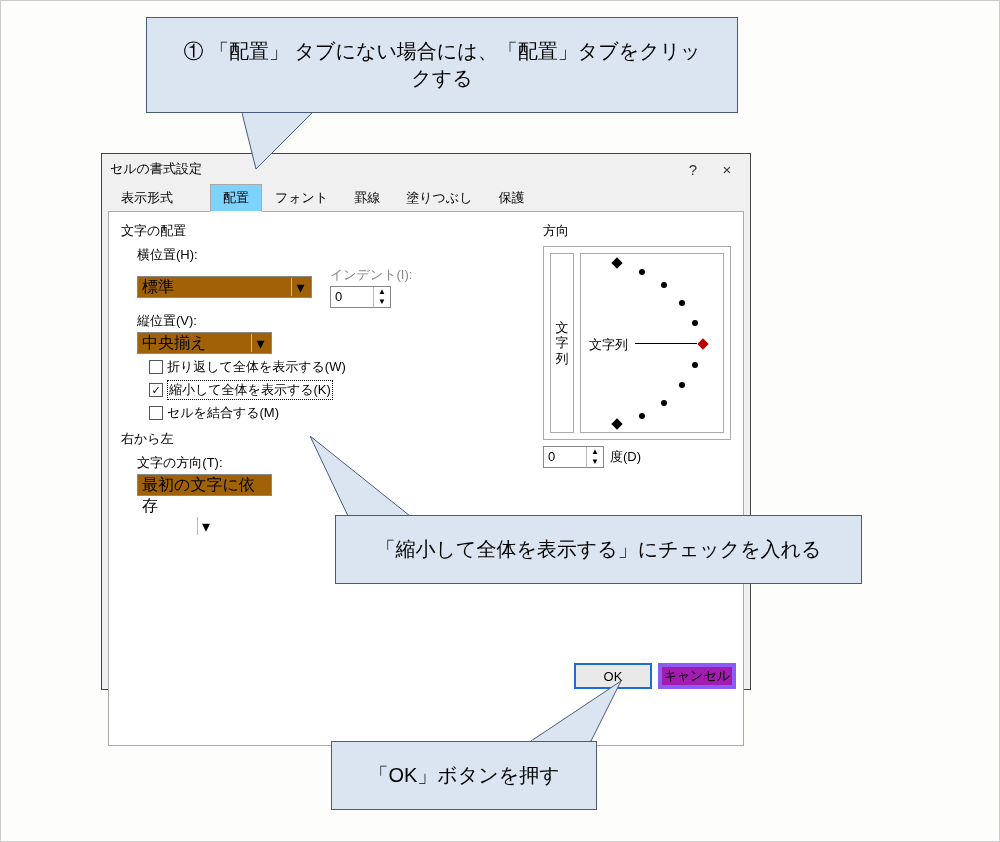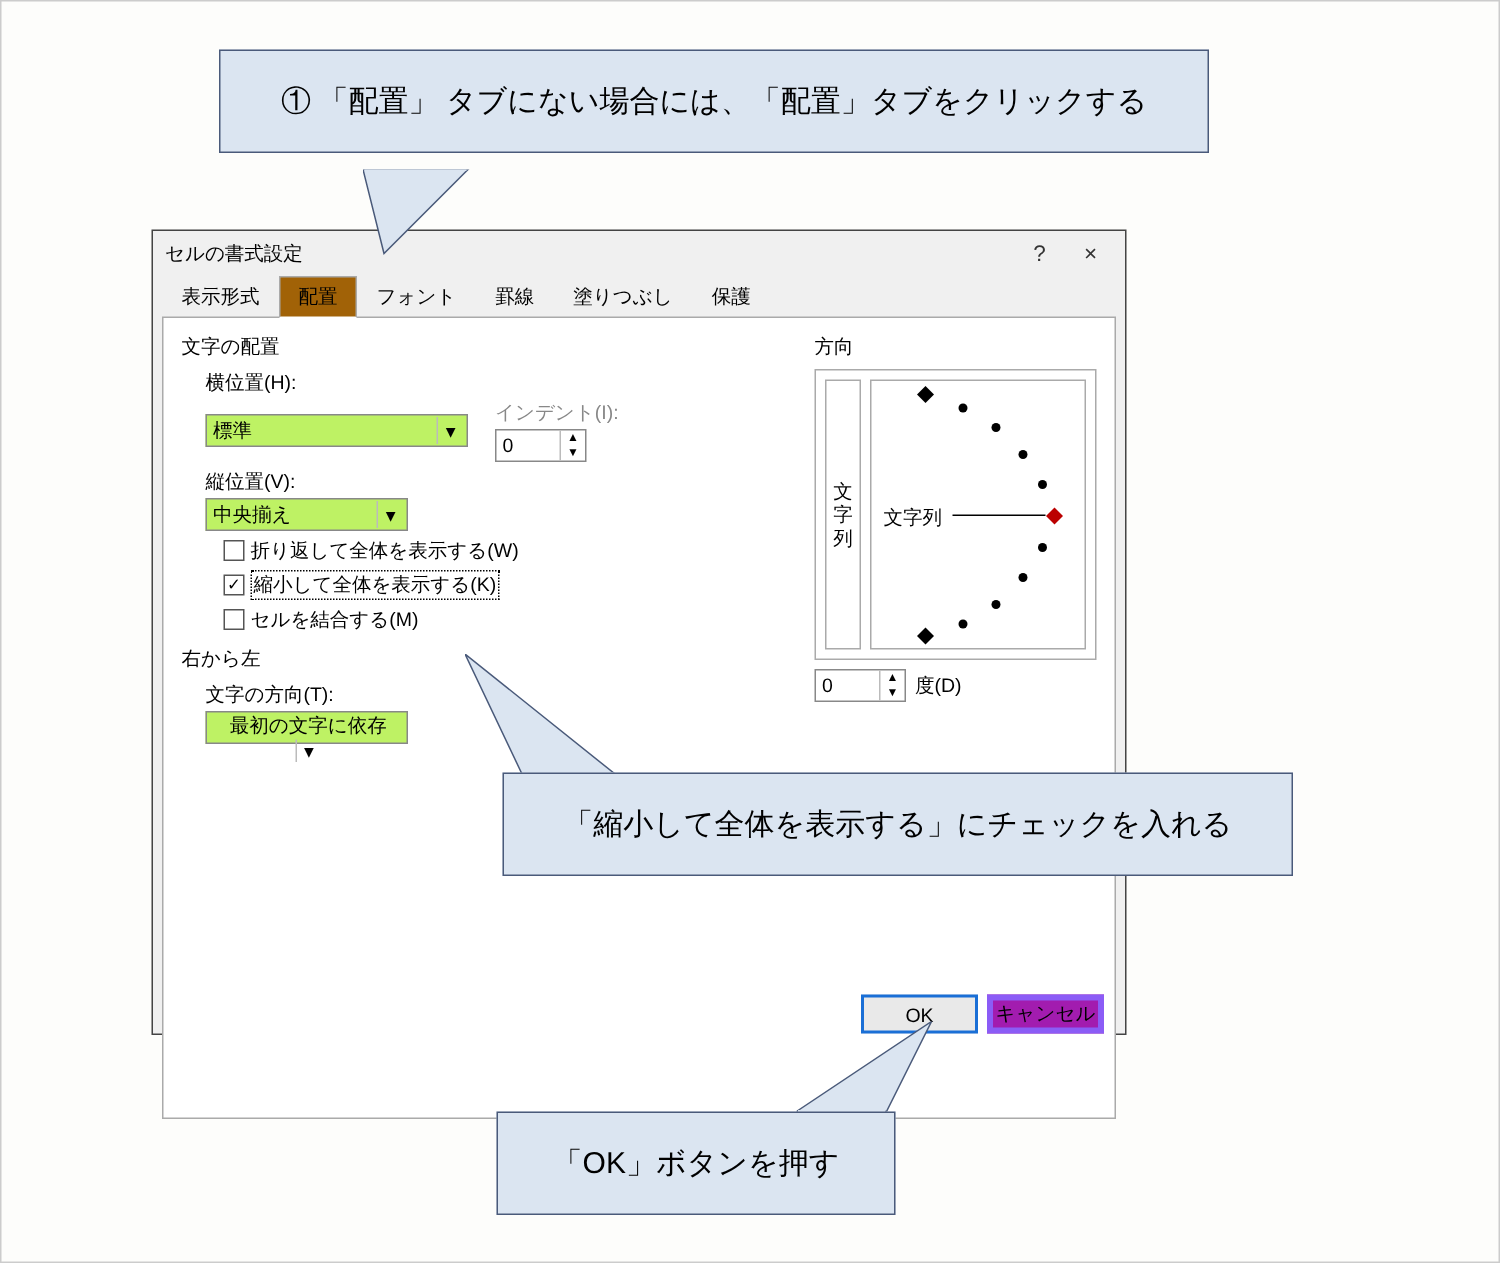--- a/index.html
+++ b/index.html
@@ -22,21 +22,21 @@
   
   .callout {
     position: absolute;
     background: #dbe5f1;
     border: 1px solid #4a5a7a;
     padding: 20px 28px;
     font-size: 20px;
     text-align: center;
     z-index: 30;
   }
-  .callout1 { left: 145px; top: 32px; width: 660px; font-family: Liberation Serif, serif; }
+  .callout1 { left: 145px; top: 16px; width: 592px; }
   .callout2 { left: 334px; top: 514px; width: 527px; }
   .callout3 { left: 330px; top: 740px; width: 266px; }
   .callout-tail {
     position: absolute;
     z-index: 29;
   }
   
   .dialog {
     position: absolute;
     left: 100px;
@@ -82,47 +82,48 @@
   .tab {
     padding: 4px 12px 4px 12px;
     border: 1px solid transparent;
     border-bottom: none;
     font-size: 13px;
     position: relative;
     z-index: 1;
     background: transparent;
   }
   .tab.active {
-    background: #a16207;
+    background: #7dd3fc;
     border-color: #aaa;
     border-bottom: 1px solid #fff;
+    margin-left: 24px;
   }
   .tabpage {
     background: #fff;
     border: 1px solid #aaa;
     border-top: none;
     margin: 0 6px;
     height: 534px;
     padding: 10px 12px 26px 12px;
     position: relative;
   }
   .group-label { font-size: 13px; margin-bottom: 6px; }
   .indent { margin-left: 16px; }
   .indent2 { margin-left: 28px; }
   .row { display: flex; align-items: center; margin-bottom: 4px; }
   .lbl { margin-bottom: 2px; }
   .select {
     display: inline-flex;
     align-items: center;
     justify-content: space-between;
     border: 1px solid #888;
-    background: #bef264;
+    background: #a16207;
     height: 22px;
     padding: 0 2px 0 4px;
-    font-size: 13px;
+    font-size: 16px;
   }
   .select .arrow {
     width: 18px;
     height: 18px;
     border-left: 1px solid #bbb;
     display: flex;
     align-items: center;
     justify-content: center;
   }
   .spinner {

